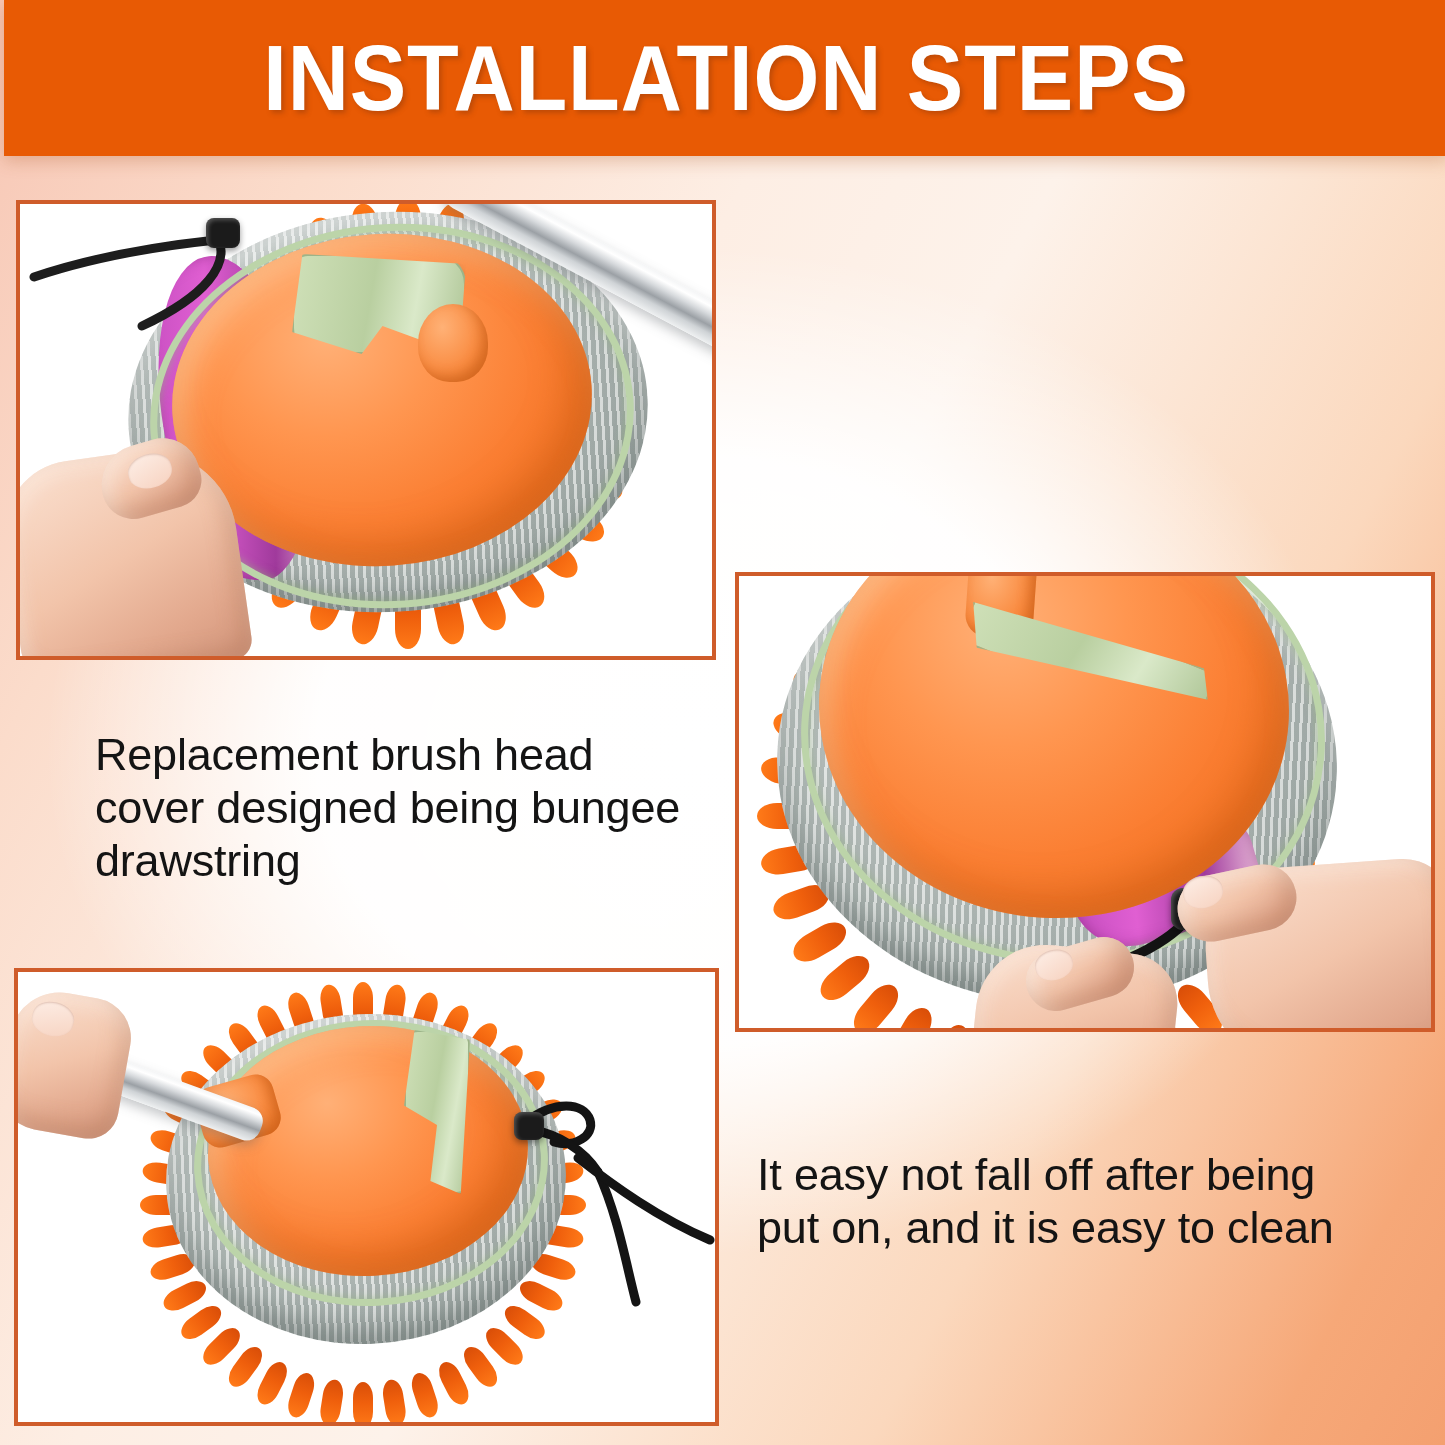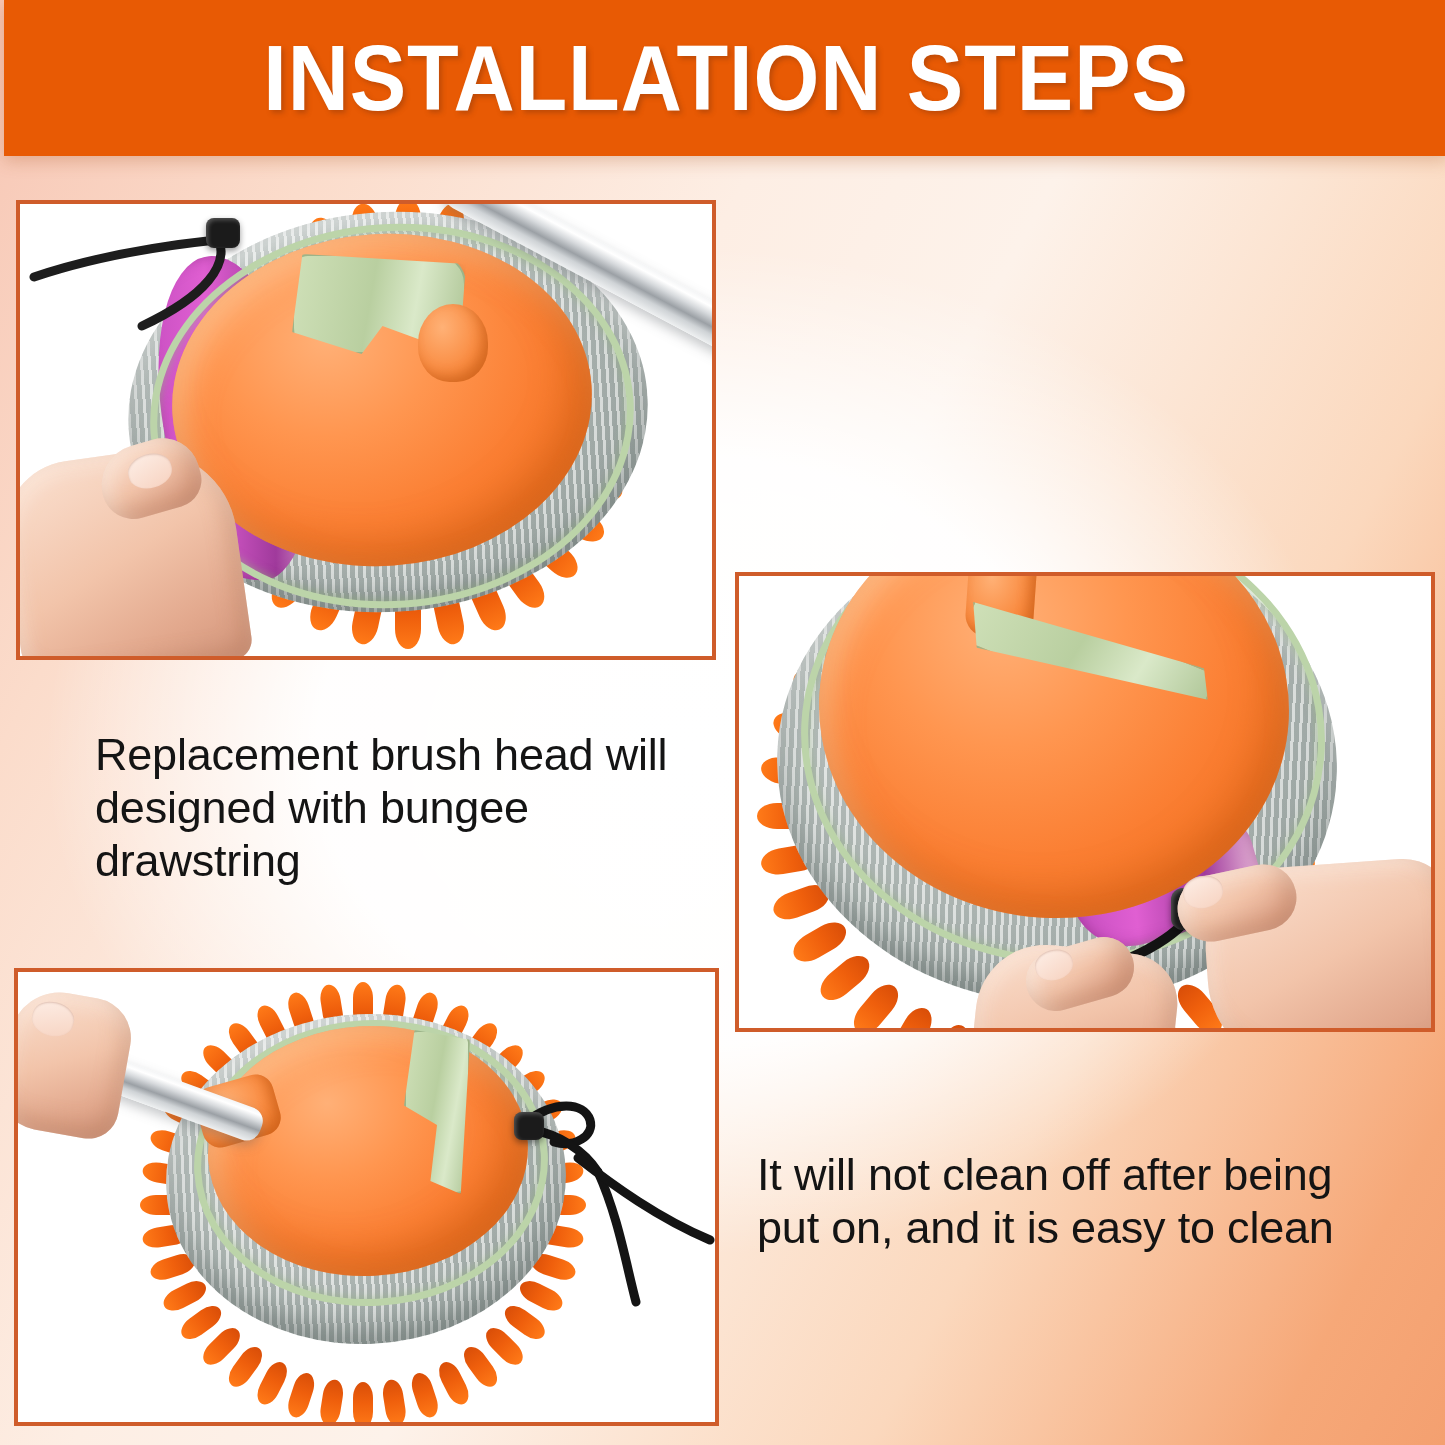--- a/index.html
+++ b/index.html
@@ -269,21 +269,21 @@
       <div class="skin" style="left:438px;top:294px;width:120px;height:66px;border-radius:36px;transform:rotate(-12deg);"></div>
       <div class="nail" style="left:444px;top:300px;width:40px;height:32px;transform:rotate(-12deg);"></div>
 
       <div class="skin" style="left:236px;top:372px;width:200px;height:150px;border-radius:70px 50px 30px 60px;transform:rotate(6deg);"></div>
       <div class="skin" style="left:286px;top:368px;width:110px;height:60px;border-radius:32px;transform:rotate(-16deg);"></div>
       <div class="nail" style="left:296px;top:374px;width:38px;height:30px;transform:rotate(-16deg);"></div>
 
     </div>
   </div>
 
-  <div class="caption" id="caption-2">Replacement brush head will designed with bungee drawstring</div>
+  <div class="caption" id="caption-2">Replacement brush head cover designed being bungee drawstring</div>
 
   <div class="panel" id="panel-3">
     <div class="photo">
 
       <div class="fringe" style="left:90px;top:38px;width:510px;height:390px;">
         <i class="sm" style="transform:rotate(0deg) translateY(-200px)"></i>
         <i class="sm" style="transform:rotate(9deg) translateY(-200px)"></i>
         <i class="sm" style="transform:rotate(18deg) translateY(-200px)"></i>
         <i class="sm" style="transform:rotate(27deg) translateY(-200px)"></i>
         <i class="sm" style="transform:rotate(36deg) translateY(-200px)"></i>
@@ -343,15 +343,15 @@
         <path d="M560,186 C596,214 640,246 692,268" stroke="#141414" stroke-width="9" fill="none" stroke-linecap="round"></path>
       </svg>
       <div class="toggle" style="left:496px;top:140px;width:30px;height:28px;border-radius:8px;"></div>
 
       <div class="skin" style="left:-12px;top:22px;width:120px;height:140px;border-radius:50px 40px 30px 40px;transform:rotate(10deg);"></div>
       <div class="nail" style="left:14px;top:30px;width:42px;height:34px;transform:rotate(14deg);"></div>
 
     </div>
   </div>
 
-  <div class="caption" id="caption-3">It will not clean off after being put on, and it is easy to clean</div>
+  <div class="caption" id="caption-3">It easy not fall off after being put on, and it is easy to clean</div>
 
 </div>
 
 </body></html>

